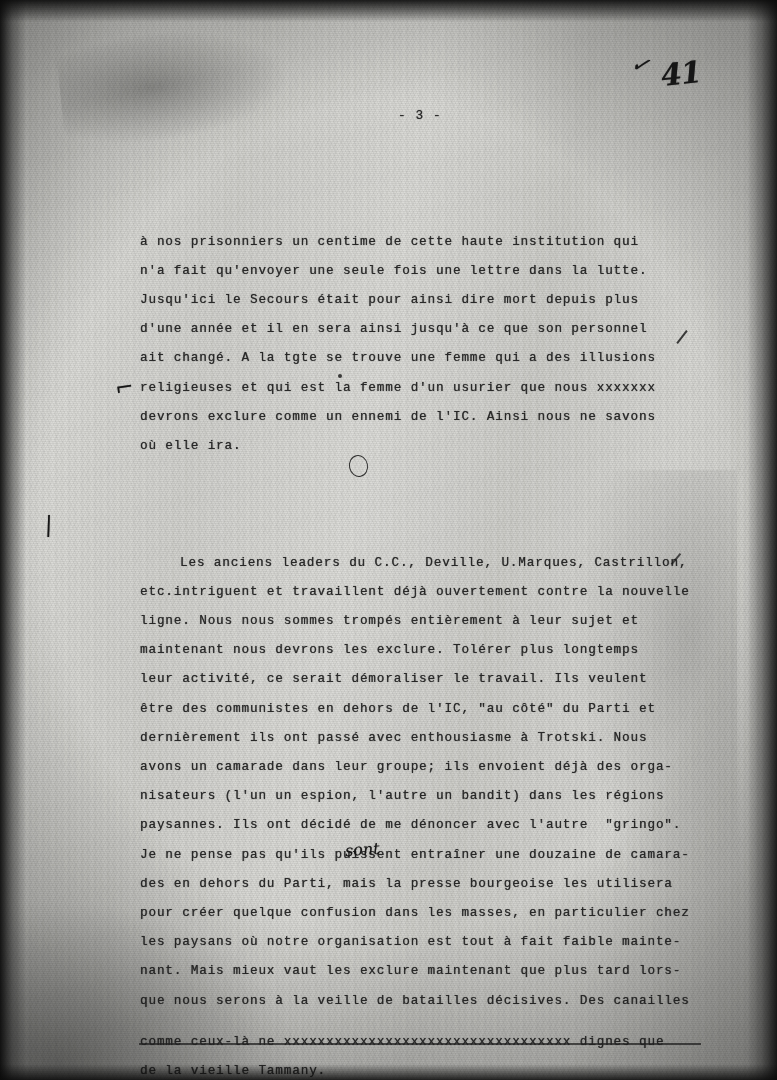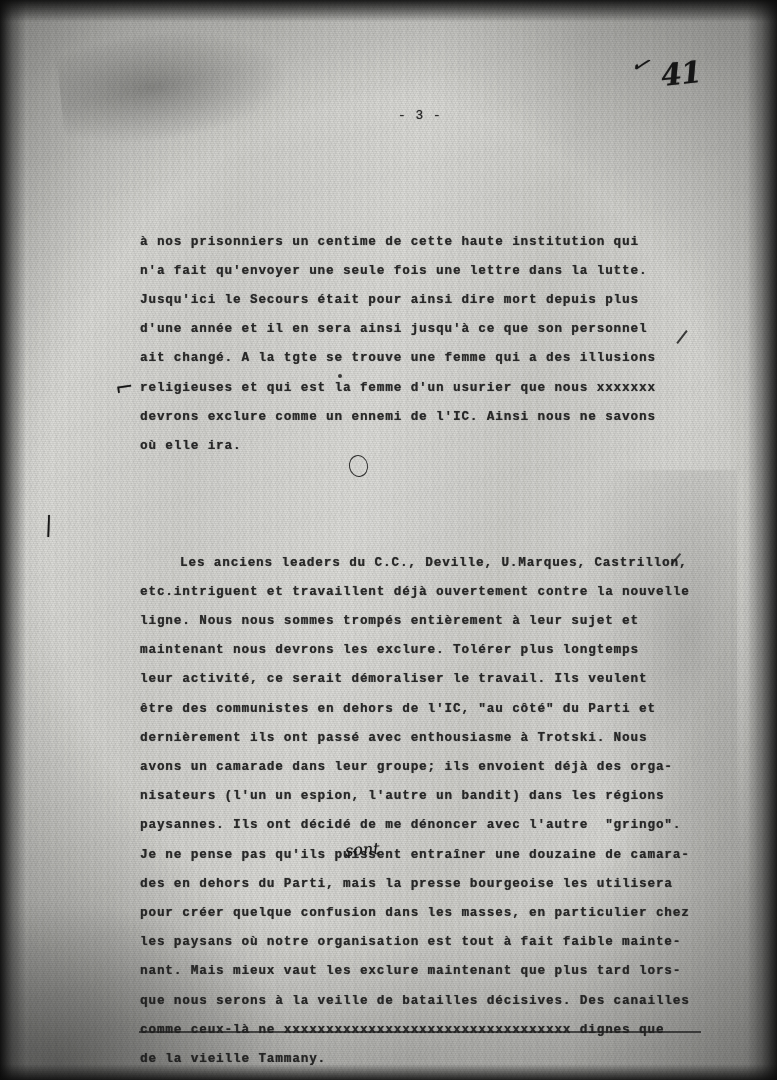--- a/index.html
+++ b/index.html
@@ -99,33 +99,33 @@
     letter-spacing: 1.2px;
   }
   .body-block {
     position: absolute;
     left: 0;
     top: 38px;
     width: 560px;
   }
   .para {
     margin: 0;
-    font-weight: bold;
   }
   .para .indent {
     display: inline-block;
     width: 40px;
   }
   .line {
     display: block;
     height: 29.2px;
     white-space: pre;
   }
   .struck {
     position: relative;
+    margin-top: 12px;
   }
   .struck::after {
     content: "";
     position: absolute;
     left: -1px; right: -1px;
     top: 52%;
     height: 2px;
     background: rgba(25,25,25,0.75);
   }
   

